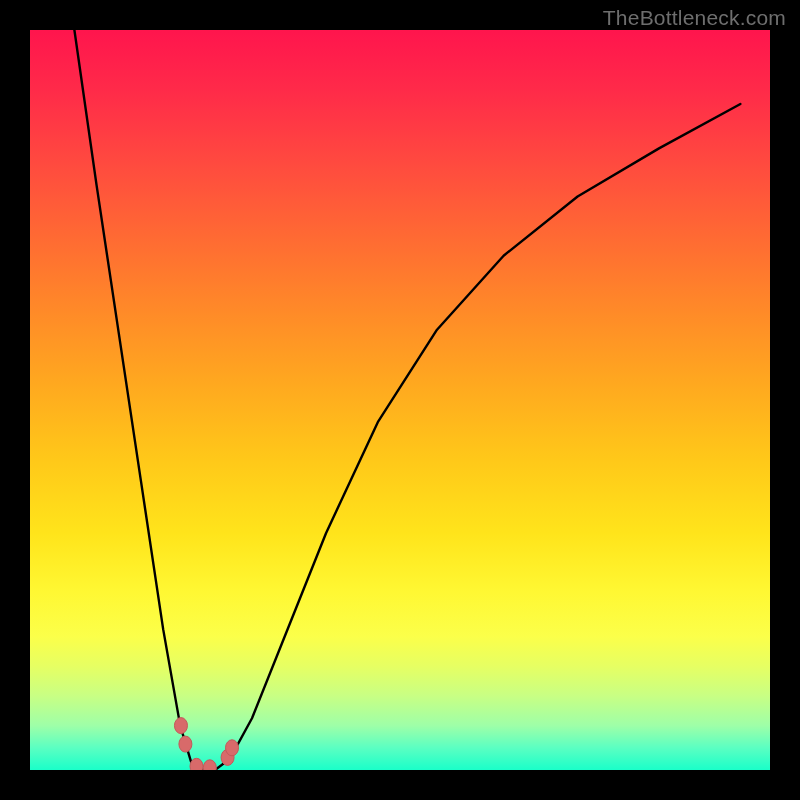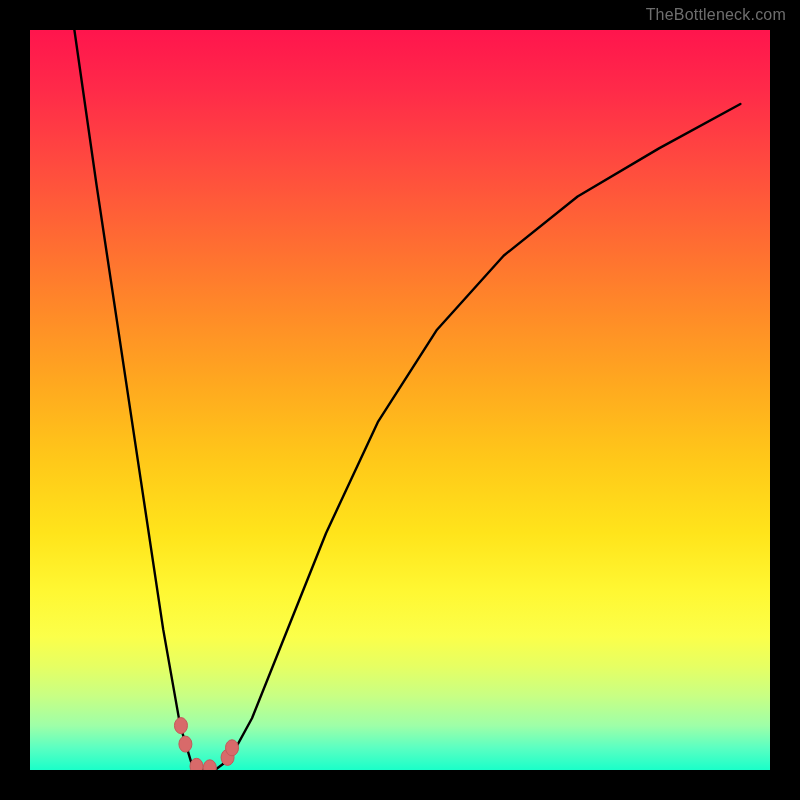--- a/index.html
+++ b/index.html
@@ -43,21 +43,21 @@
       #5bffc2 97%,
       #1affc9 100%
     );
   }
 
   .watermark {
     position: absolute;
     top: 6px;
     right: 14px;
     color: #6e6e6e;
-    font-size: 16px;
+    font-size: 21px;
     font-weight: 400;
     letter-spacing: 0.2px;
     user-select: none;
   }
 
   svg.curve {
     position: absolute;
     left: 0; top: 0;
     width: 740px;
     height: 740px;

